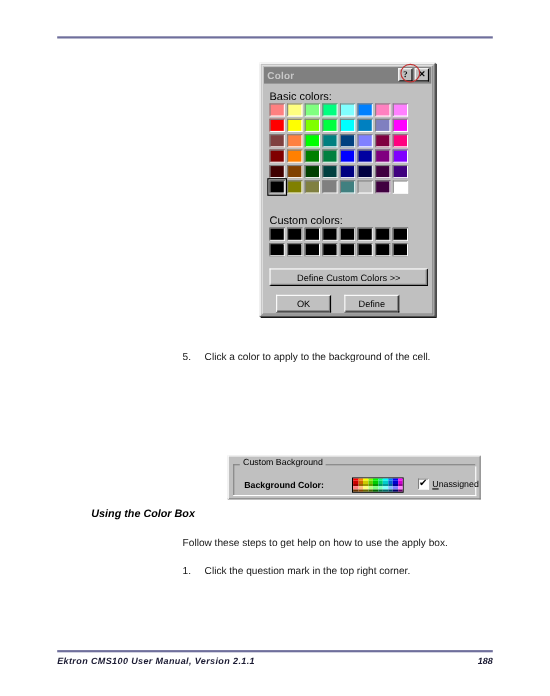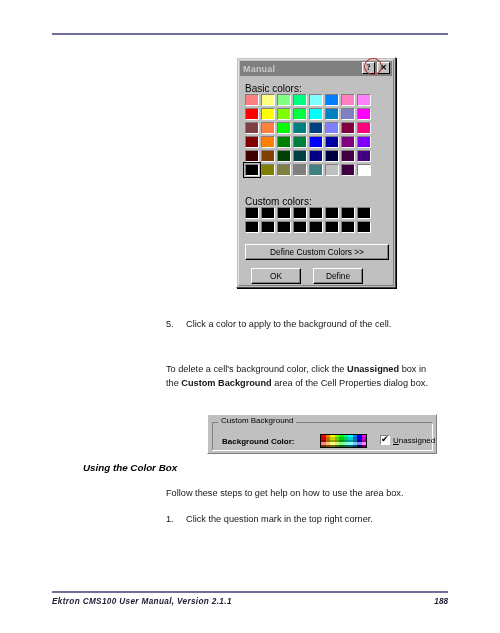--- a/index.html
+++ b/index.html
@@ -272,21 +272,21 @@
 <body>
 
 <div class="page">
 
   <div class="top-rule"></div>
 
   <div class="color-dialog">
     <div class="cd-inner"></div>
 
     <div class="titlebar">
-      <span class="title-text">Manual</span>
+      <span class="title-text">Color</span>
       <div class="tb-buttons">
         <div class="tb-btn">?</div>
         <div class="tb-btn">✕</div>
       </div>
     </div>
 
     <div class="dlg-label" style="left:8px; top:25px;">Basic colors:</div>
 
     <div class="swatch-grid" id="basic-grid" style="left:8px; top:36px; grid-template-columns:repeat(8,14px); grid-template-rows:repeat(6,12px);">
         <div class="sw" style="background: rgb(255, 128, 128);"></div>
@@ -368,24 +368,20 @@
   </div>
 
   <div class="help-annotation"></div>
 
   <div class="step-row" style="left:166px; top:318px;">
     <span class="step-num">5.</span>
     <span class="step-txt">Click a color to apply to the background of the cell.</span>
   </div>
 
 
-  <div class="para" style="left:166px; top:362px; width:300px;">
-    <span>To delete a cell's background color, click the </span><b>Unassigned</b><span> box in</span><br>
-    <span>the </span><b>Custom Background</b><span> area of the Cell Properties dialog box.</span>
-  </div>
 
   <div class="cbg-box">
     <div class="group-frame"></div>
     <div class="group-title">Custom Background</div>
     <div class="cbg-label">Background Color:</div>
     <div class="mini-palette" id="mini-palette">
         <i style="background: rgb(255, 0, 0);"></i>
         <i style="background: rgb(255, 128, 0);"></i>
         <i style="background: rgb(255, 255, 0);"></i>
         <i style="background: rgb(128, 255, 0);"></i>
@@ -437,21 +433,21 @@
         <i style="background: rgb(102, 0, 102);"></i>
       </div>
     <div class="chk-wrap">
       <div class="chk"></div>
       <div class="chk-label"><span>U</span><em style="font-style:normal">nassigned</em></div>
     </div>
   </div>
 
   <div class="heading" style="left:83px; top:462px;">Using the Color Box</div>
 
-  <div class="para" style="left:166px; top:486px; width:300px;">Follow these steps to get help on how to use the area box.</div>
+  <div class="para" style="left:166px; top:486px; width:300px;">Follow these steps to get help on how to use the apply box.</div>
 
   <div class="step-row" style="left:166px; top:513px;">
     <span class="step-num">1.</span>
     <span class="step-txt">Click the question mark in the top right corner.</span>
   </div>
 
   <div class="footer-rule"></div>
   <div class="footer-left">Ektron CMS100 User Manual, Version 2.1.1</div>
   <div class="footer-right">188</div>
 

